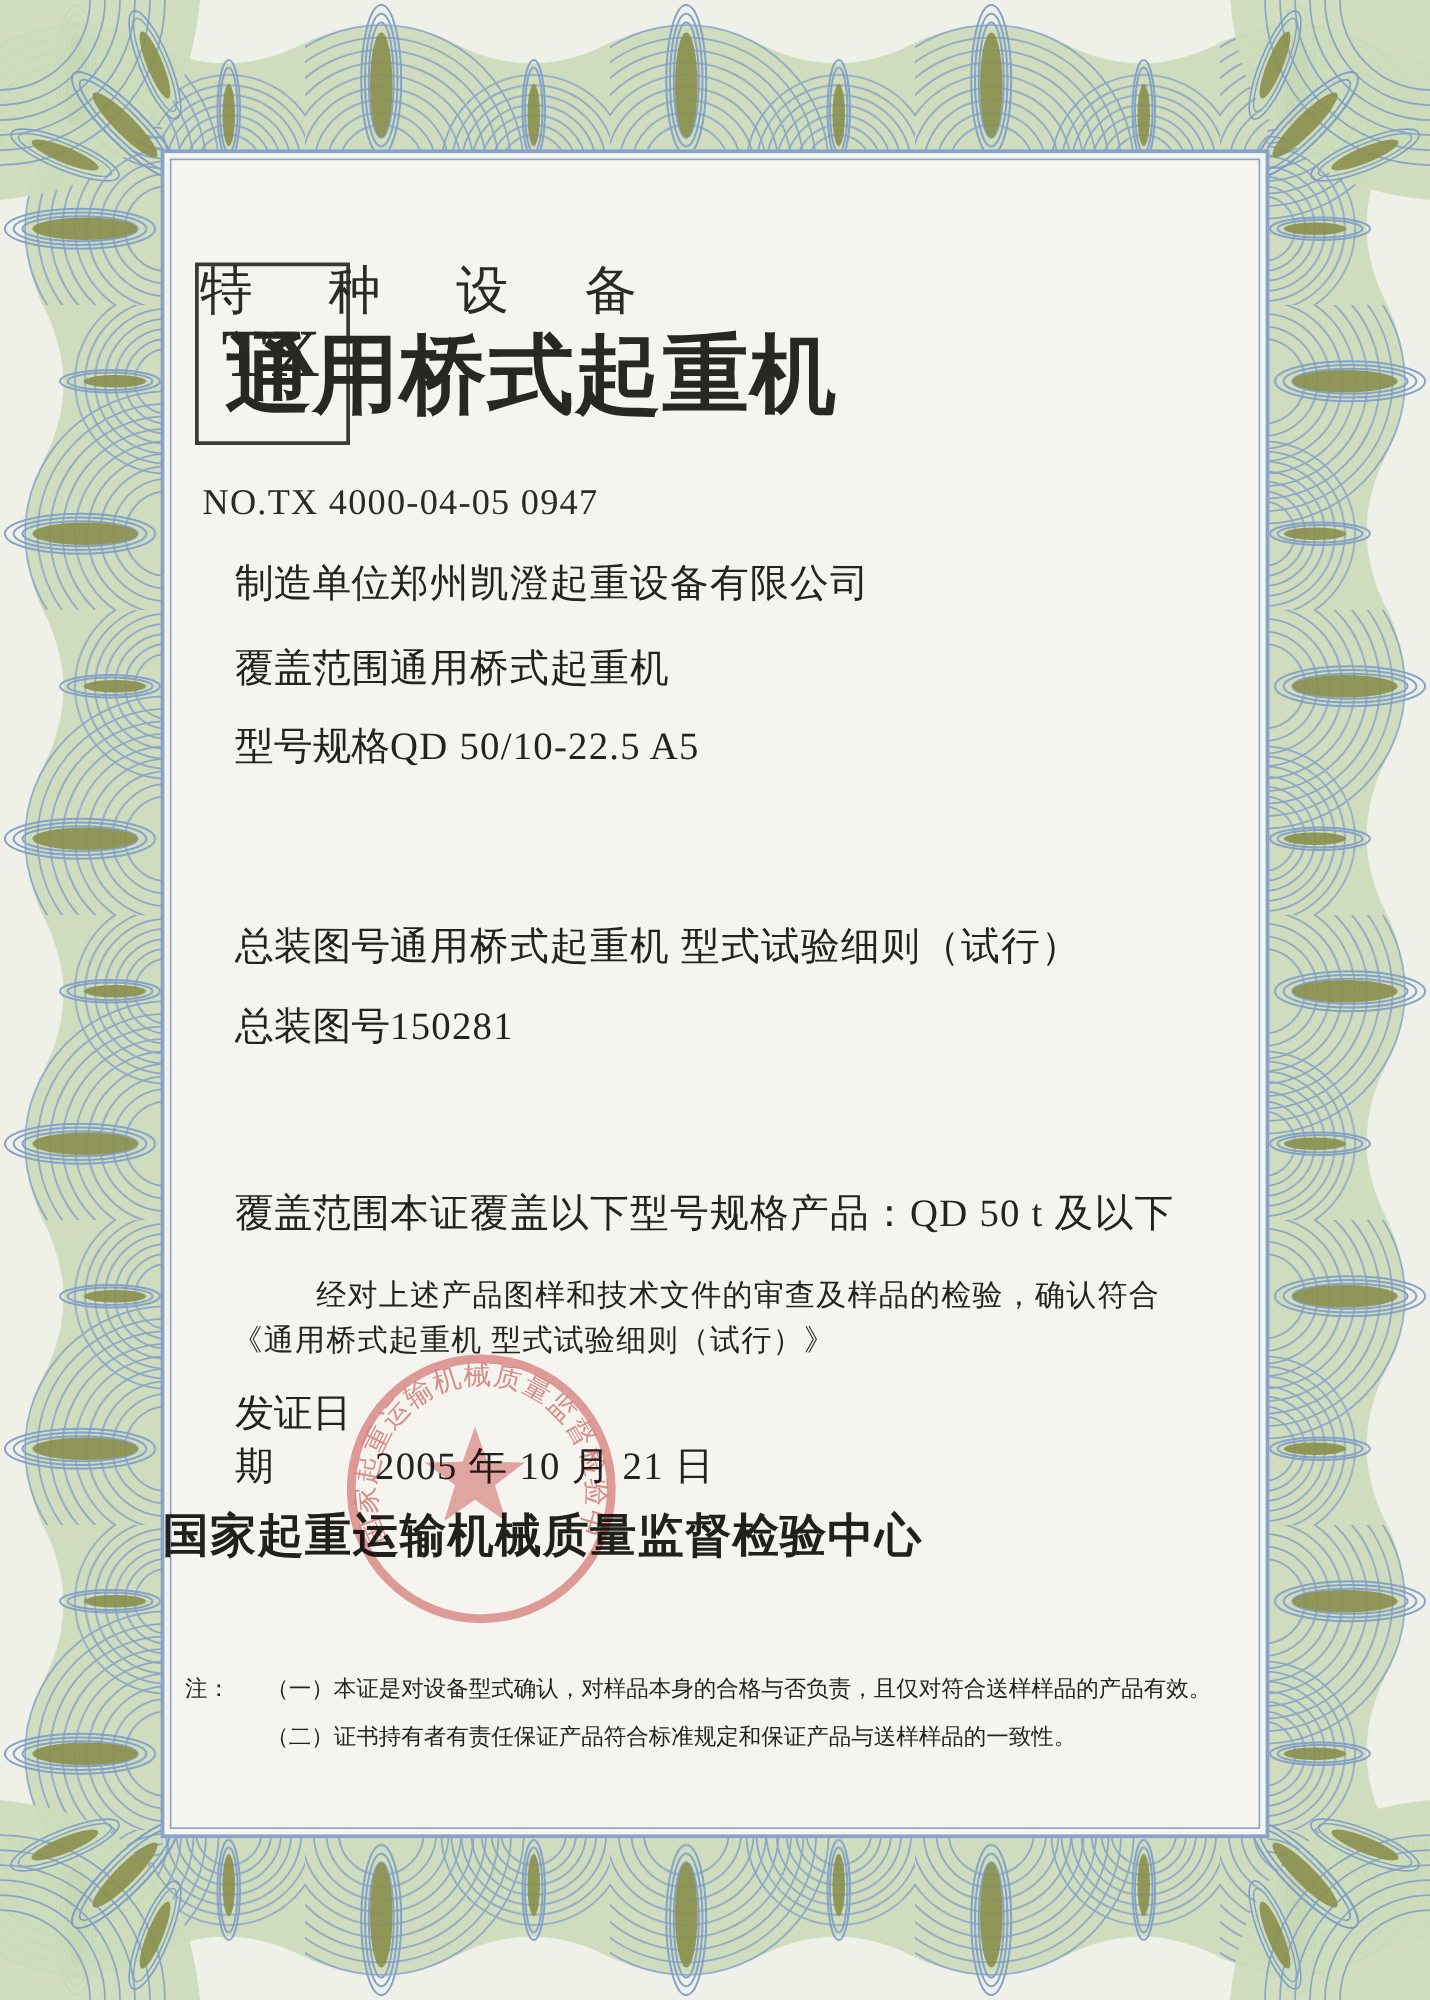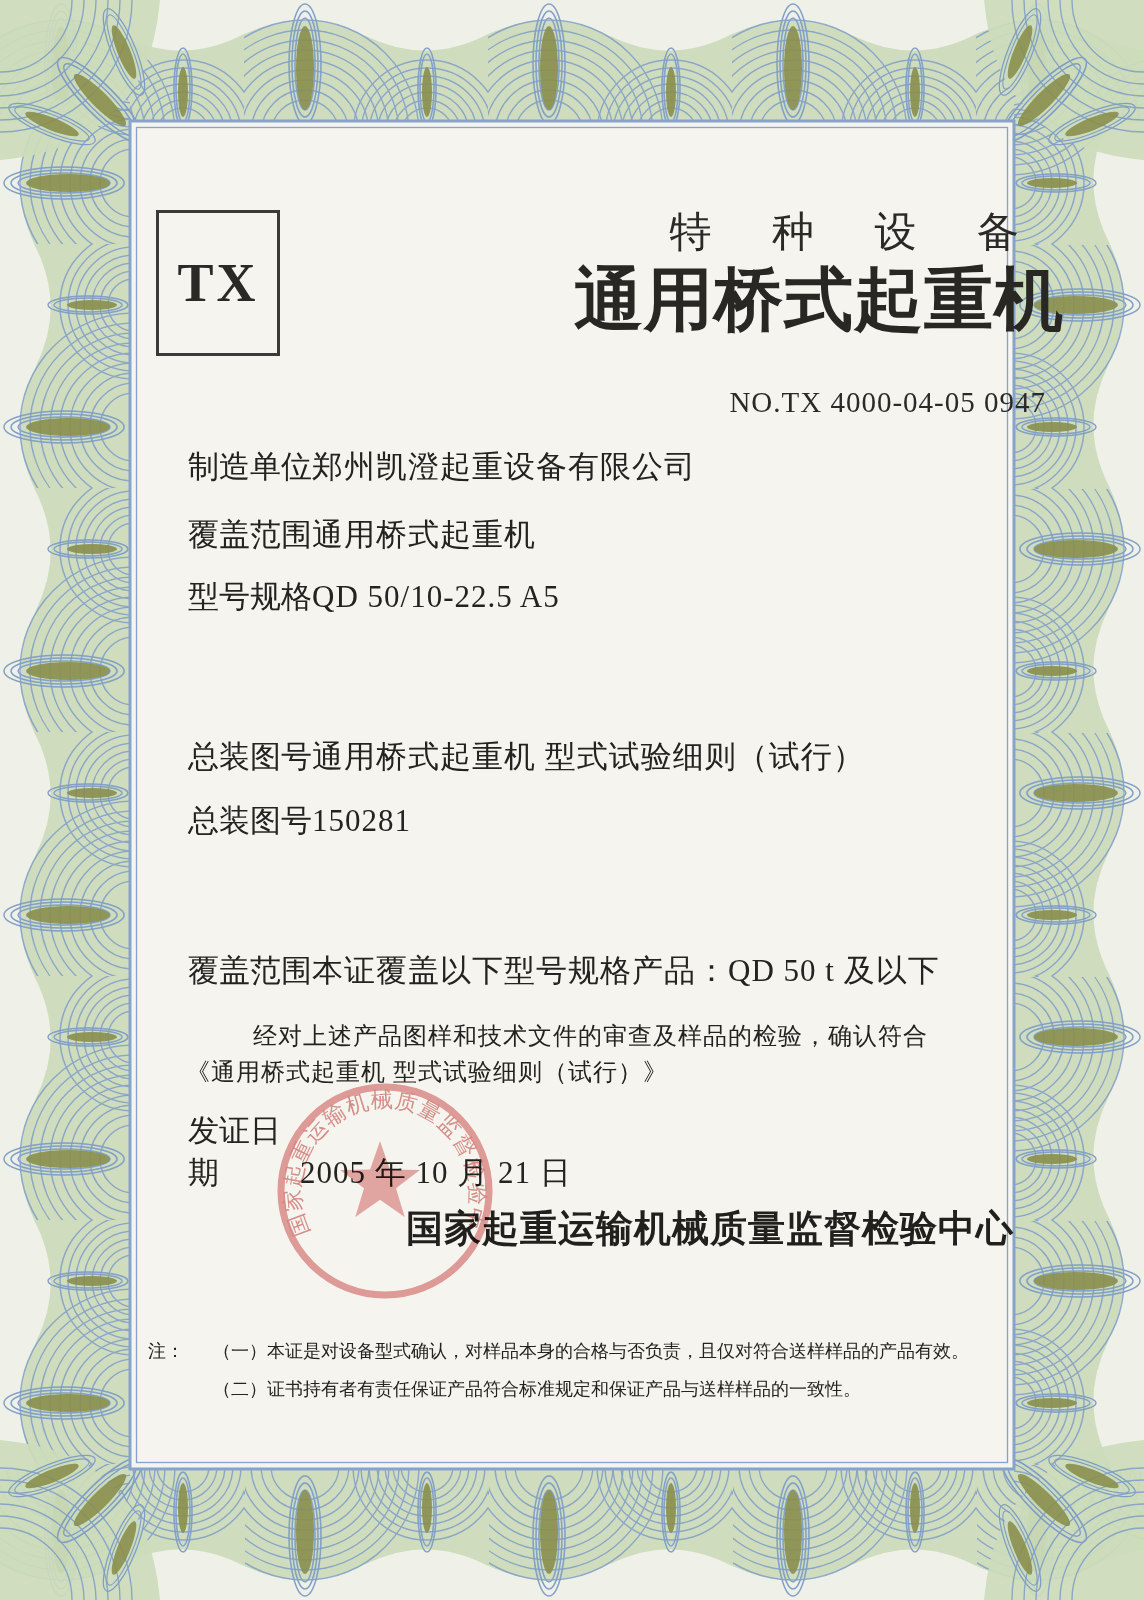--- a/index.html
+++ b/index.html
@@ -5,21 +5,21 @@
   html,body{margin:0;padding:0;}
   body{
     width:1144px;height:1600px;position:relative;overflow:hidden;
     background:#eff1e9;
     font-family:"Liberation Serif","DejaVu Serif",serif;
     color:#24231f;
   }
   #border-art,#seal-art{position:absolute;left:0;top:0;pointer-events:none;}
   #seal-art{mix-blend-mode:multiply;opacity:.88;}
   .abs{position:absolute;white-space:nowrap;}
-  .center{text-align:right;}
+  .center{text-align:left;}
   
   .tx-box{
     position:absolute;left:156px;top:210px;width:118px;height:140px;
     border:3px solid #3b3a36;display:flex;align-items:center;justify-content:center;
     font-size:54px;font-weight:bold;letter-spacing:3px;color:#2a2925;
   }
   .t-cat{left:160px;top:204px;width:884px;font-size:42px;letter-spacing:25px;color:#2b2a26;}
   .t-main{left:180px;top:254px;width:884px;font-size:69px;font-weight:bold;letter-spacing:1px;color:#282723;}
   .t-no{left:162px;top:386px;width:884px;font-size:29px;letter-spacing:1px;color:#2b2a26;}
   .f-row{position:absolute;left:188px;font-size:31px;letter-spacing:1px;}

